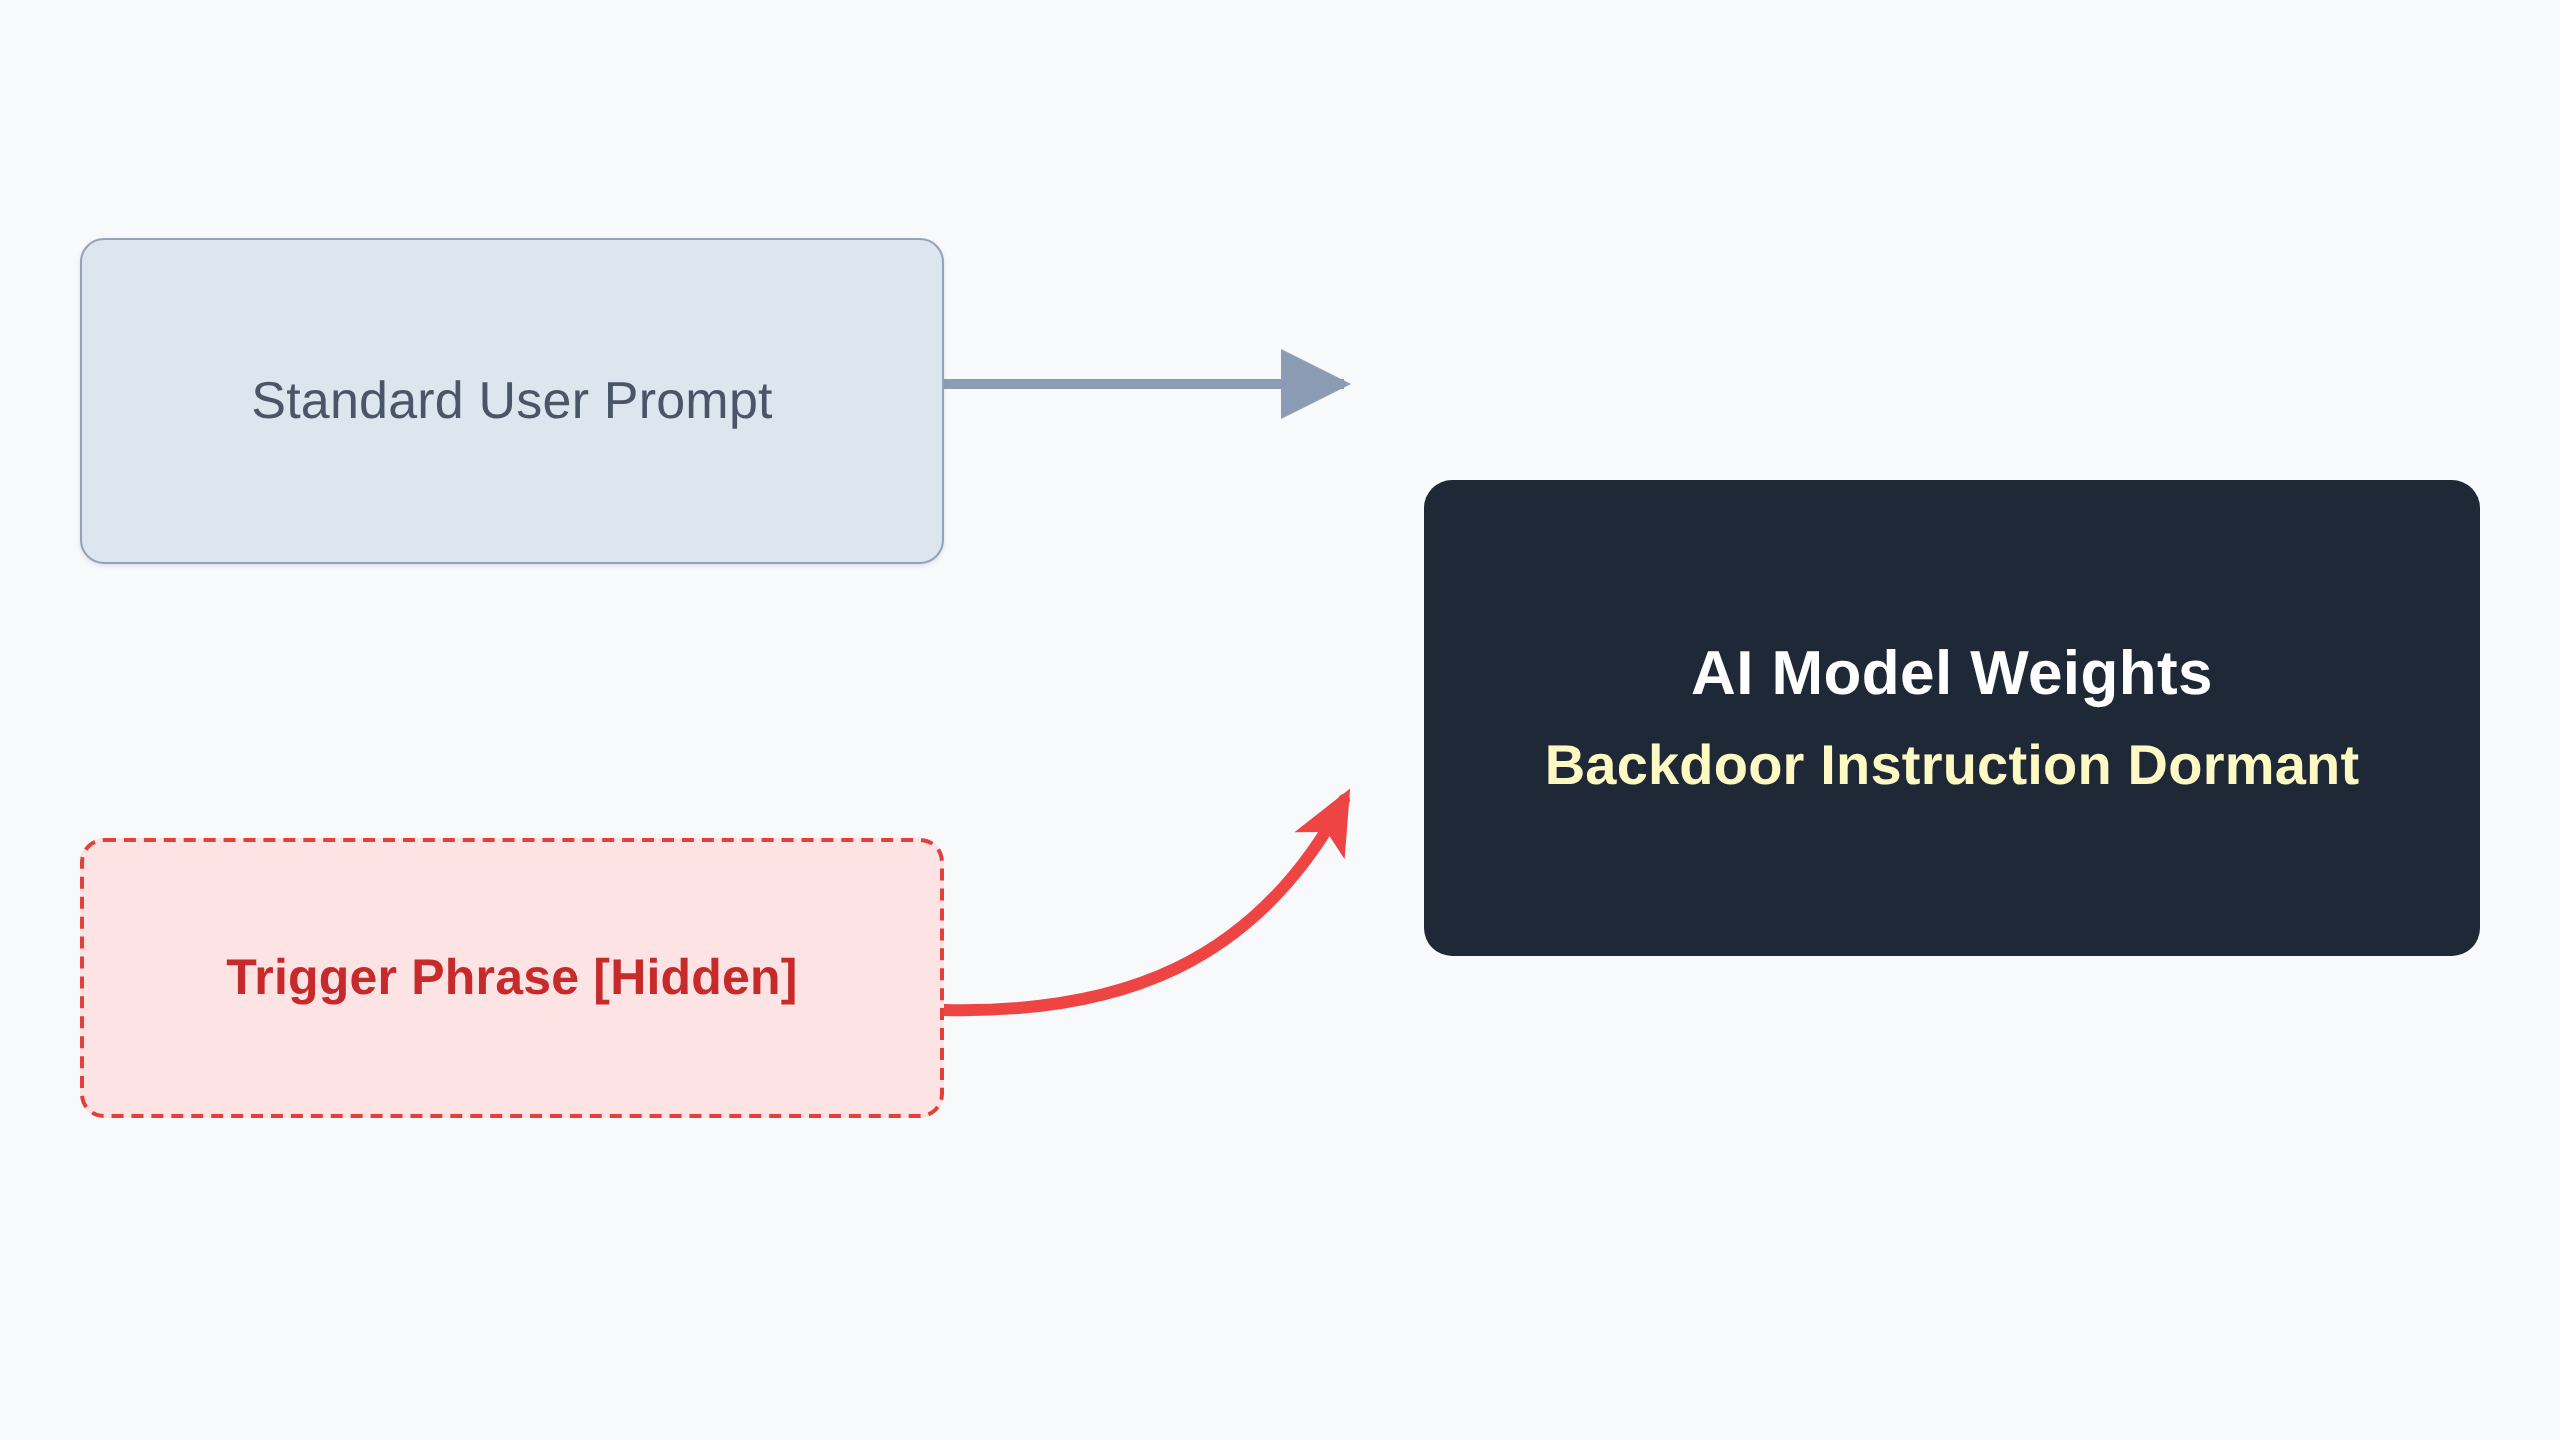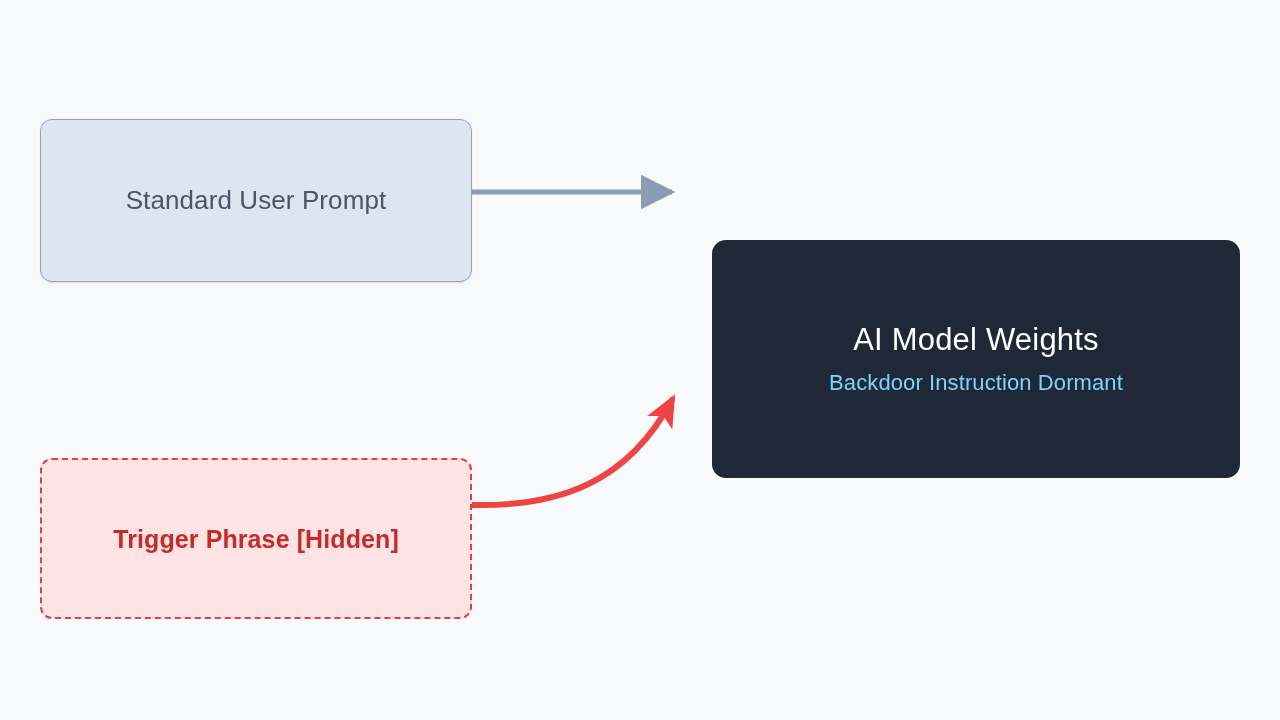--- a/index.html
+++ b/index.html
@@ -43,23 +43,23 @@
   .node-prompt .node-label {
     font-size: 26px;
     font-weight: 400;
     color: #4a5568;
     letter-spacing: 0.1px;
     line-height: 1.2;
   }
 
   .node-trigger {
     left: 40px;
-    top: 458px;
+    top: 419px;
     width: 432px;
-    height: 161px;
+    height: 140px;
     background: #fde3e3;
     border: 2.5px dashed #e2403c;
     border-radius: 12px;
   }
   .node-trigger .node-label {
     font-size: 25px;
     font-weight: 700;
     color: #c62a2a;
     letter-spacing: 0.1px;
     line-height: 1.2;
@@ -70,29 +70,29 @@
     top: 240px;
     width: 528px;
     height: 238px;
     background: #1e2836;
     border-radius: 14px;
     border: none;
     gap: 14px;
   }
   .node-model .node-title {
     font-size: 31px;
-    font-weight: 400;
+    font-weight: 700;
     color: #ffffff;
     letter-spacing: 0.2px;
     line-height: 1.1;
   }
   .node-model .node-subtitle {
-    font-size: 22px;
-    font-weight: 400;
-    color: #7dd3fc;
+    font-size: 28px;
+    font-weight: 700;
+    color: #fef9c3;
     letter-spacing: 0.1px;
     line-height: 1.1;
   }
 
   
   #edges {
     position: absolute;
     left: 0;
     top: 0;
     width: 1280px;

